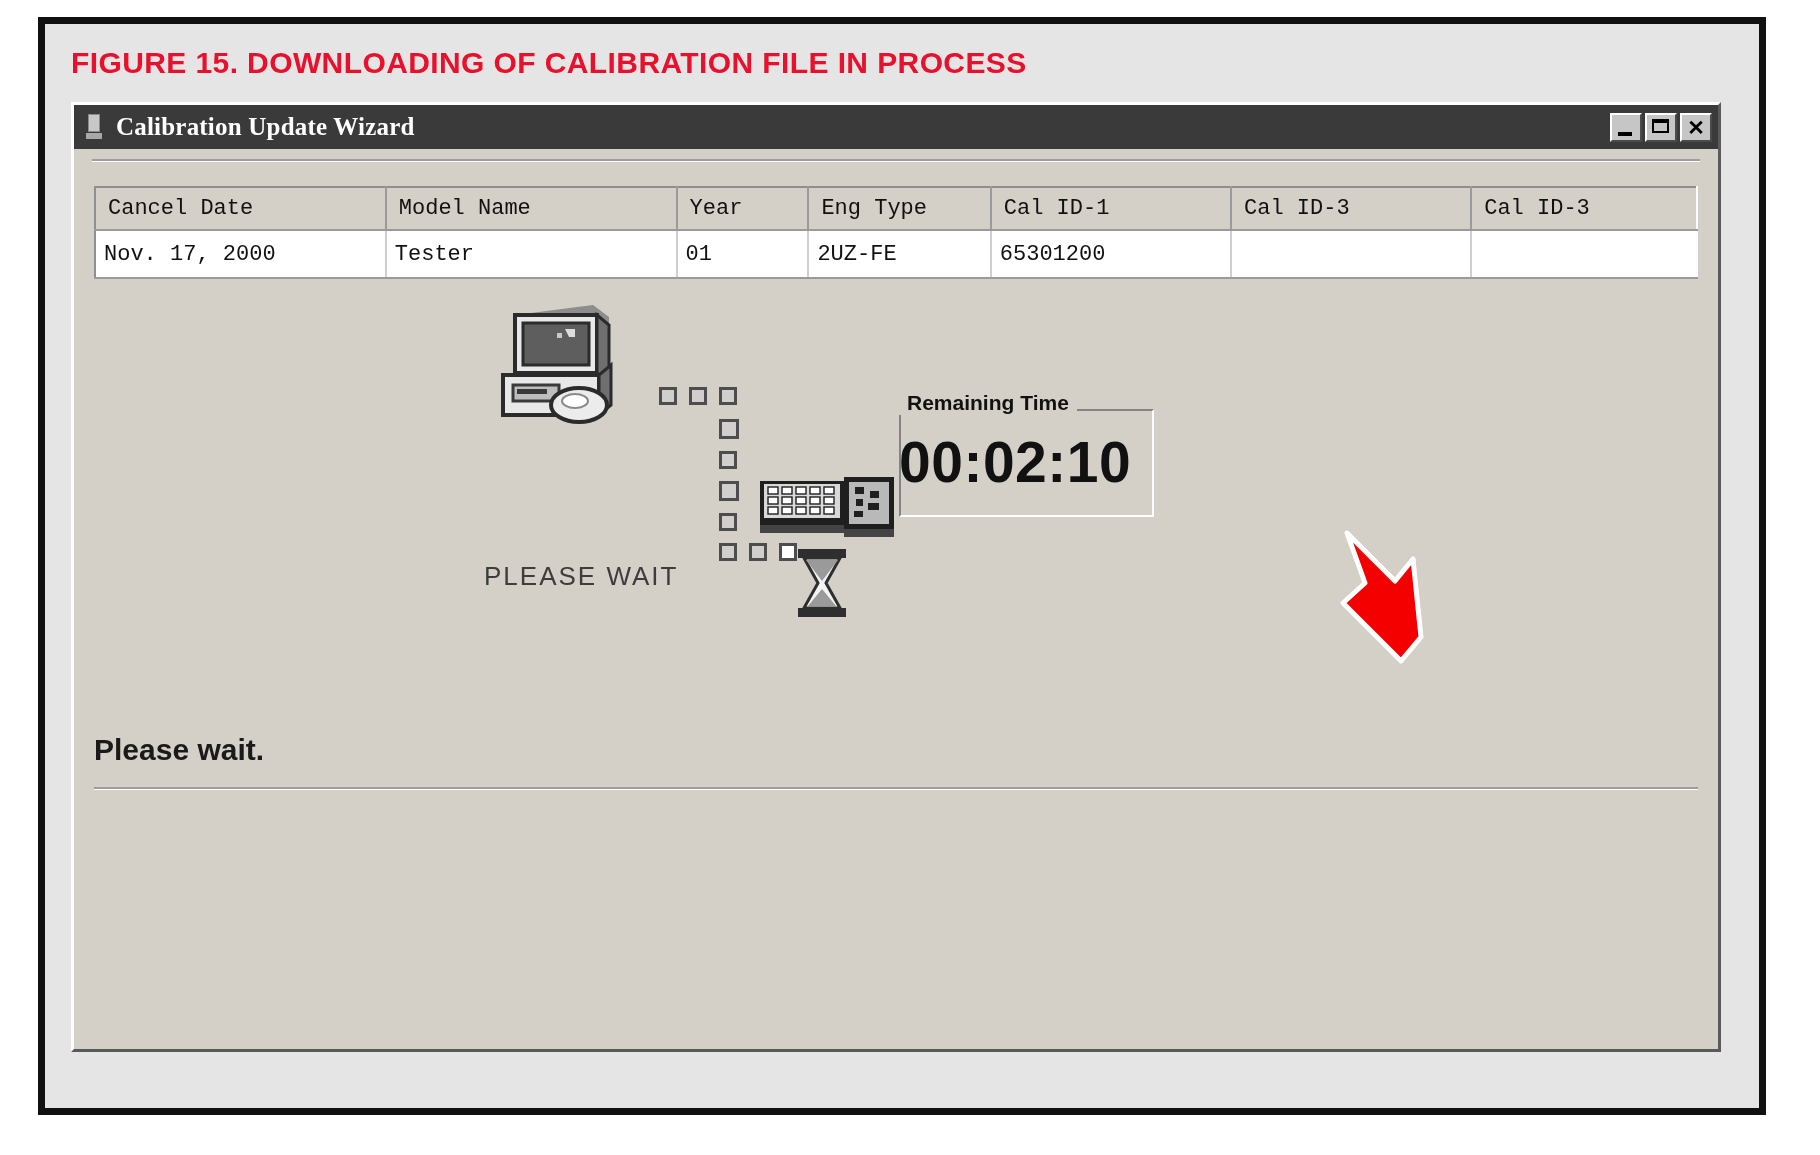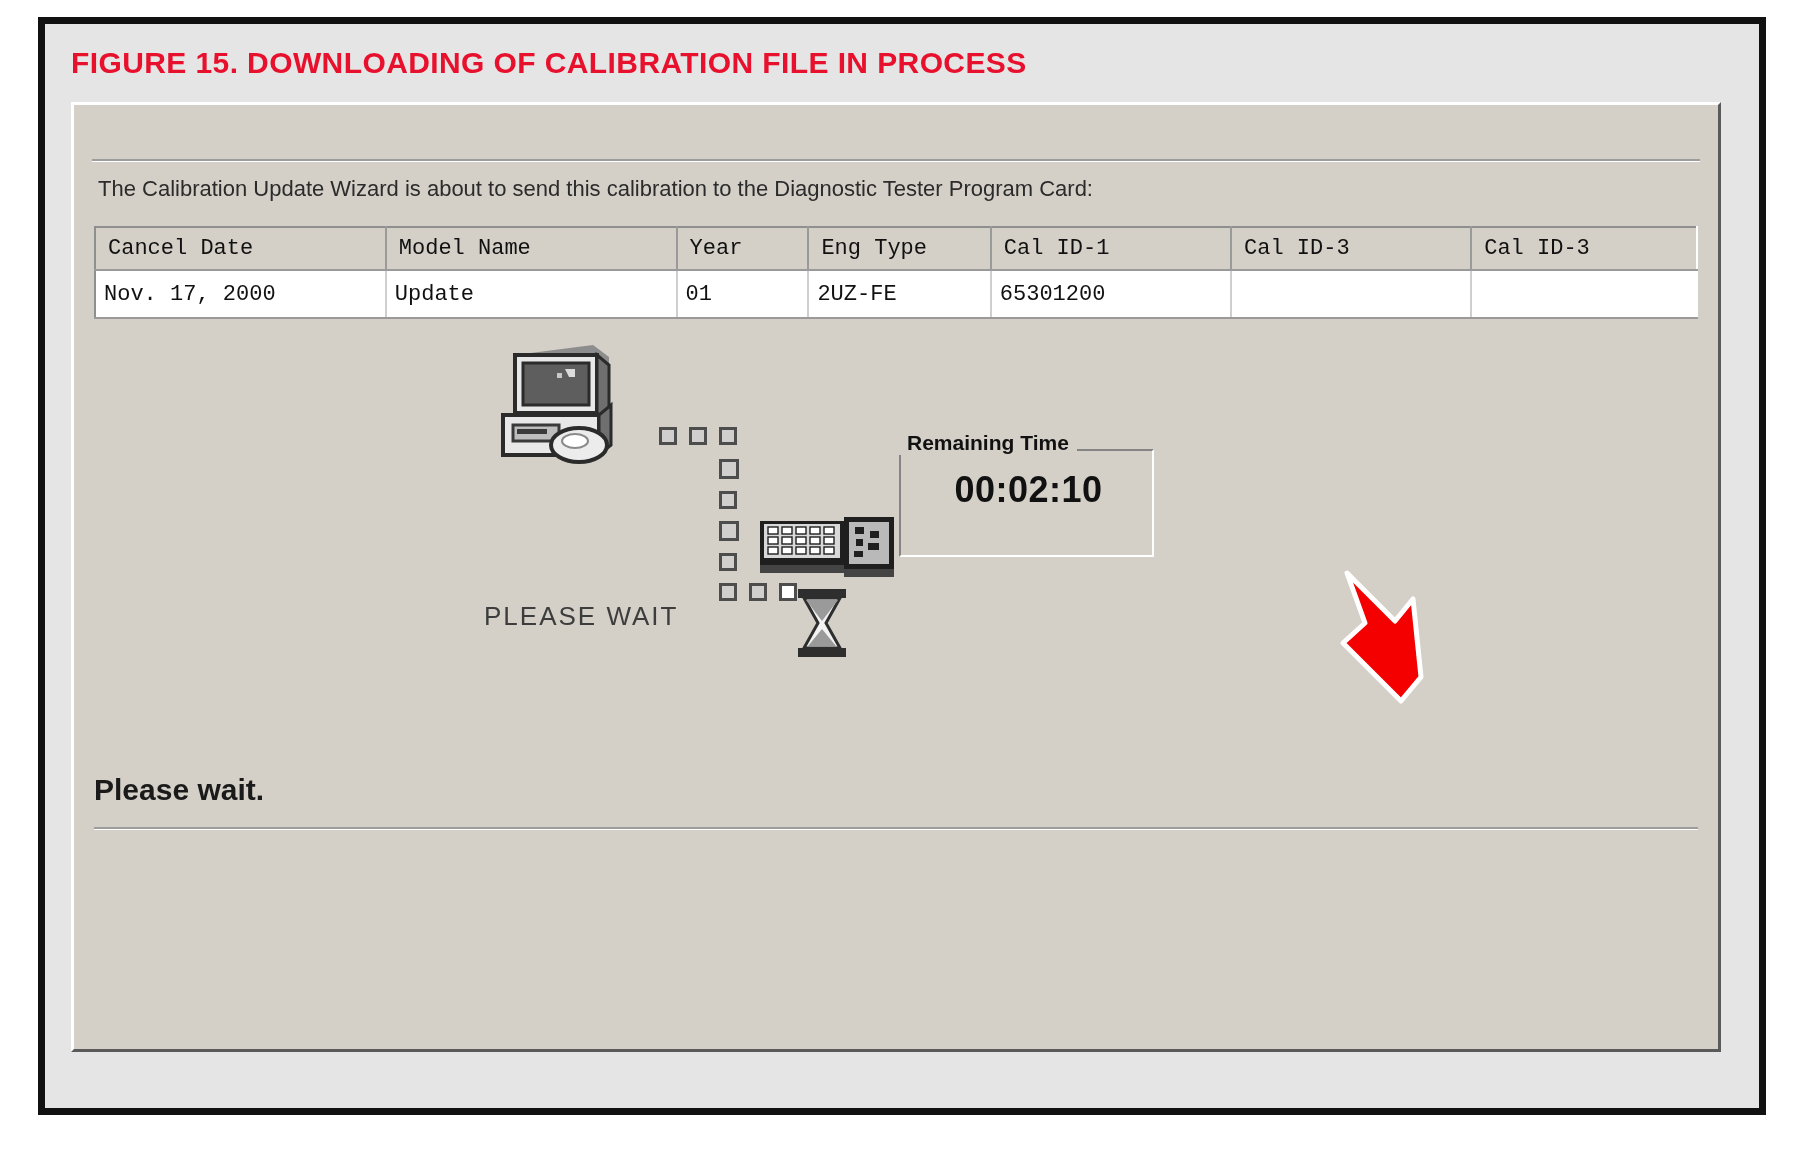--- a/index.html
+++ b/index.html
@@ -280,26 +280,25 @@
     color: #111111;
     white-space: nowrap;
     font-family: "Liberation Sans", sans-serif;
   }
   .remaining-value {
     position: absolute;
     left: 805px;
     top: 150px;
     width: 227px;
     text-align: center;
-    font-size: 36px;
+    font-size: 57px;
     font-weight: bold;
     color: #111111;
     letter-spacing: 0.5px;
     font-family: "Liberation Sans", sans-serif;
-    padding-left: 16px;
   }
 
   
   .red-arrow {
     position: absolute;
     left: 1243px;
     top: 246px;
     width: 120px;
     height: 140px;
     z-index: 40;
@@ -362,43 +361,61 @@
 </style>
 </head>
 <body>
 
 <div class="figure-frame">
 
   <div class="figure-caption">FIGURE 15.  DOWNLOADING OF CALIBRATION FILE IN PROCESS</div>
 
   <div class="dialog">
 
+    <div class="titlebar">
+      <div class="titlebar-icon">
+        <div class="body"></div>
+        <div class="base"></div>
+      </div>
+      <div class="titlebar-title">Calibration Update Wizard</div>
+      <div class="titlebar-spacer"></div>
+      <div class="win-btns">
+        <div class="win-btn">
+          <div class="glyph-min"></div>
+        </div>
+        <div class="win-btn">
+          <div class="glyph-max"></div>
+        </div>
+        <div class="win-btn">
+          <div class="glyph-close">✕</div>
+        </div>
+      </div>
+    </div>
 
     <div class="dialog-body">
 
       <div class="heading-rule"></div>
 
-      <div class="subtext">The Calibration Update Wizard is about to send this calibration to the Diagnostic Tester Program Card:</div>
 
       <table class="cal-table">
         <thead>
           <tr>
             <th style="width:18.5%">Cancel Date</th>
             <th style="width:18.5%">Model Name</th>
             <th style="width:7.5%">Year</th>
             <th style="width:11%">Eng Type</th>
             <th style="width:15%">Cal ID-1</th>
             <th style="width:15%">Cal ID-3</th>
             <th style="width:14%">Cal ID-3</th>
           </tr>
         </thead>
         <tbody>
           <tr>
             <td>Nov. 17, 2000</td>
-            <td>Update</td>
+            <td>Tester</td>
             <td>01</td>
             <td>2UZ-FE</td>
             <td>65301200</td>
             <td></td>
             <td></td>
           </tr>
         </tbody>
       </table>
 
       <div class="anim-panel">

